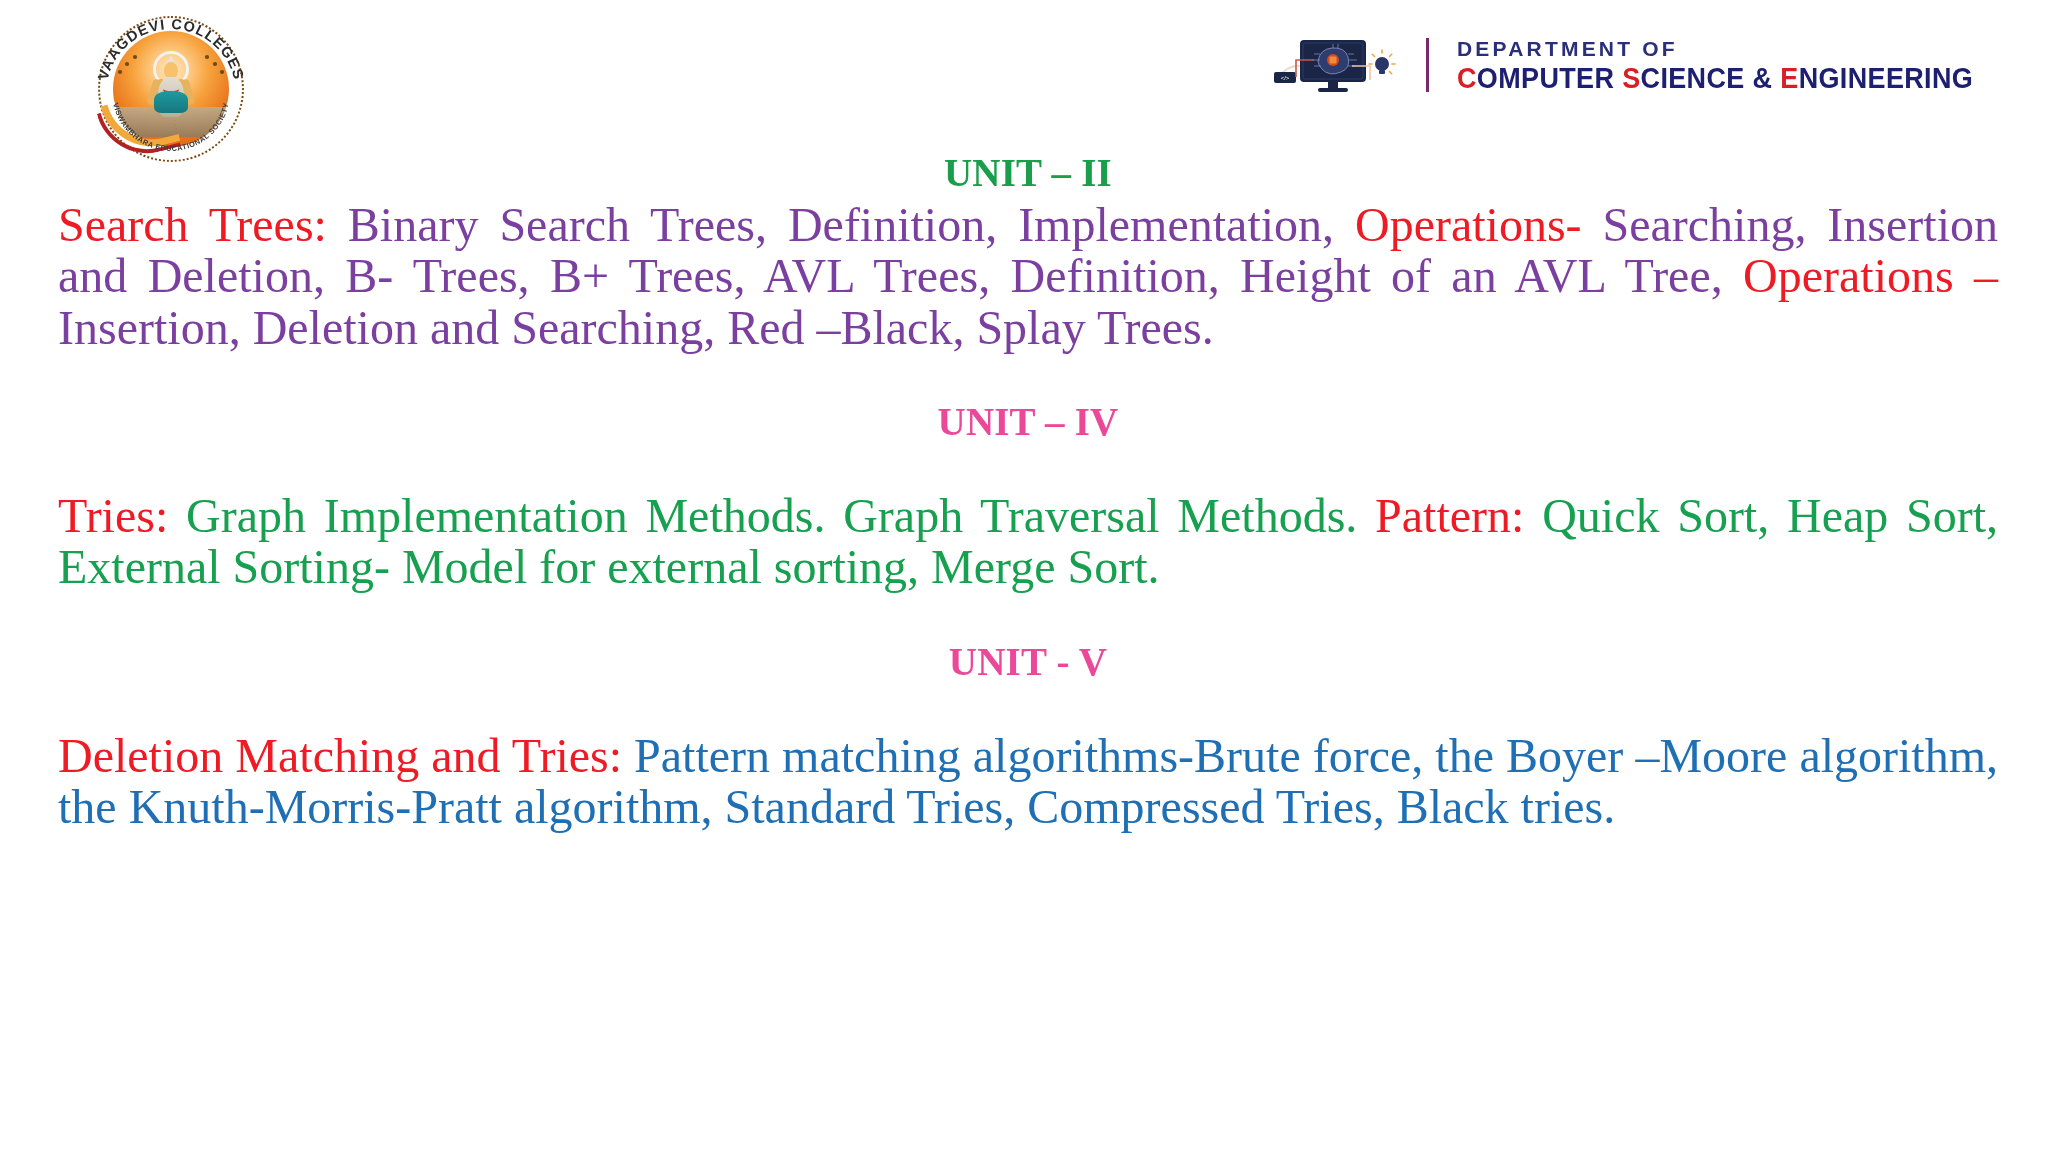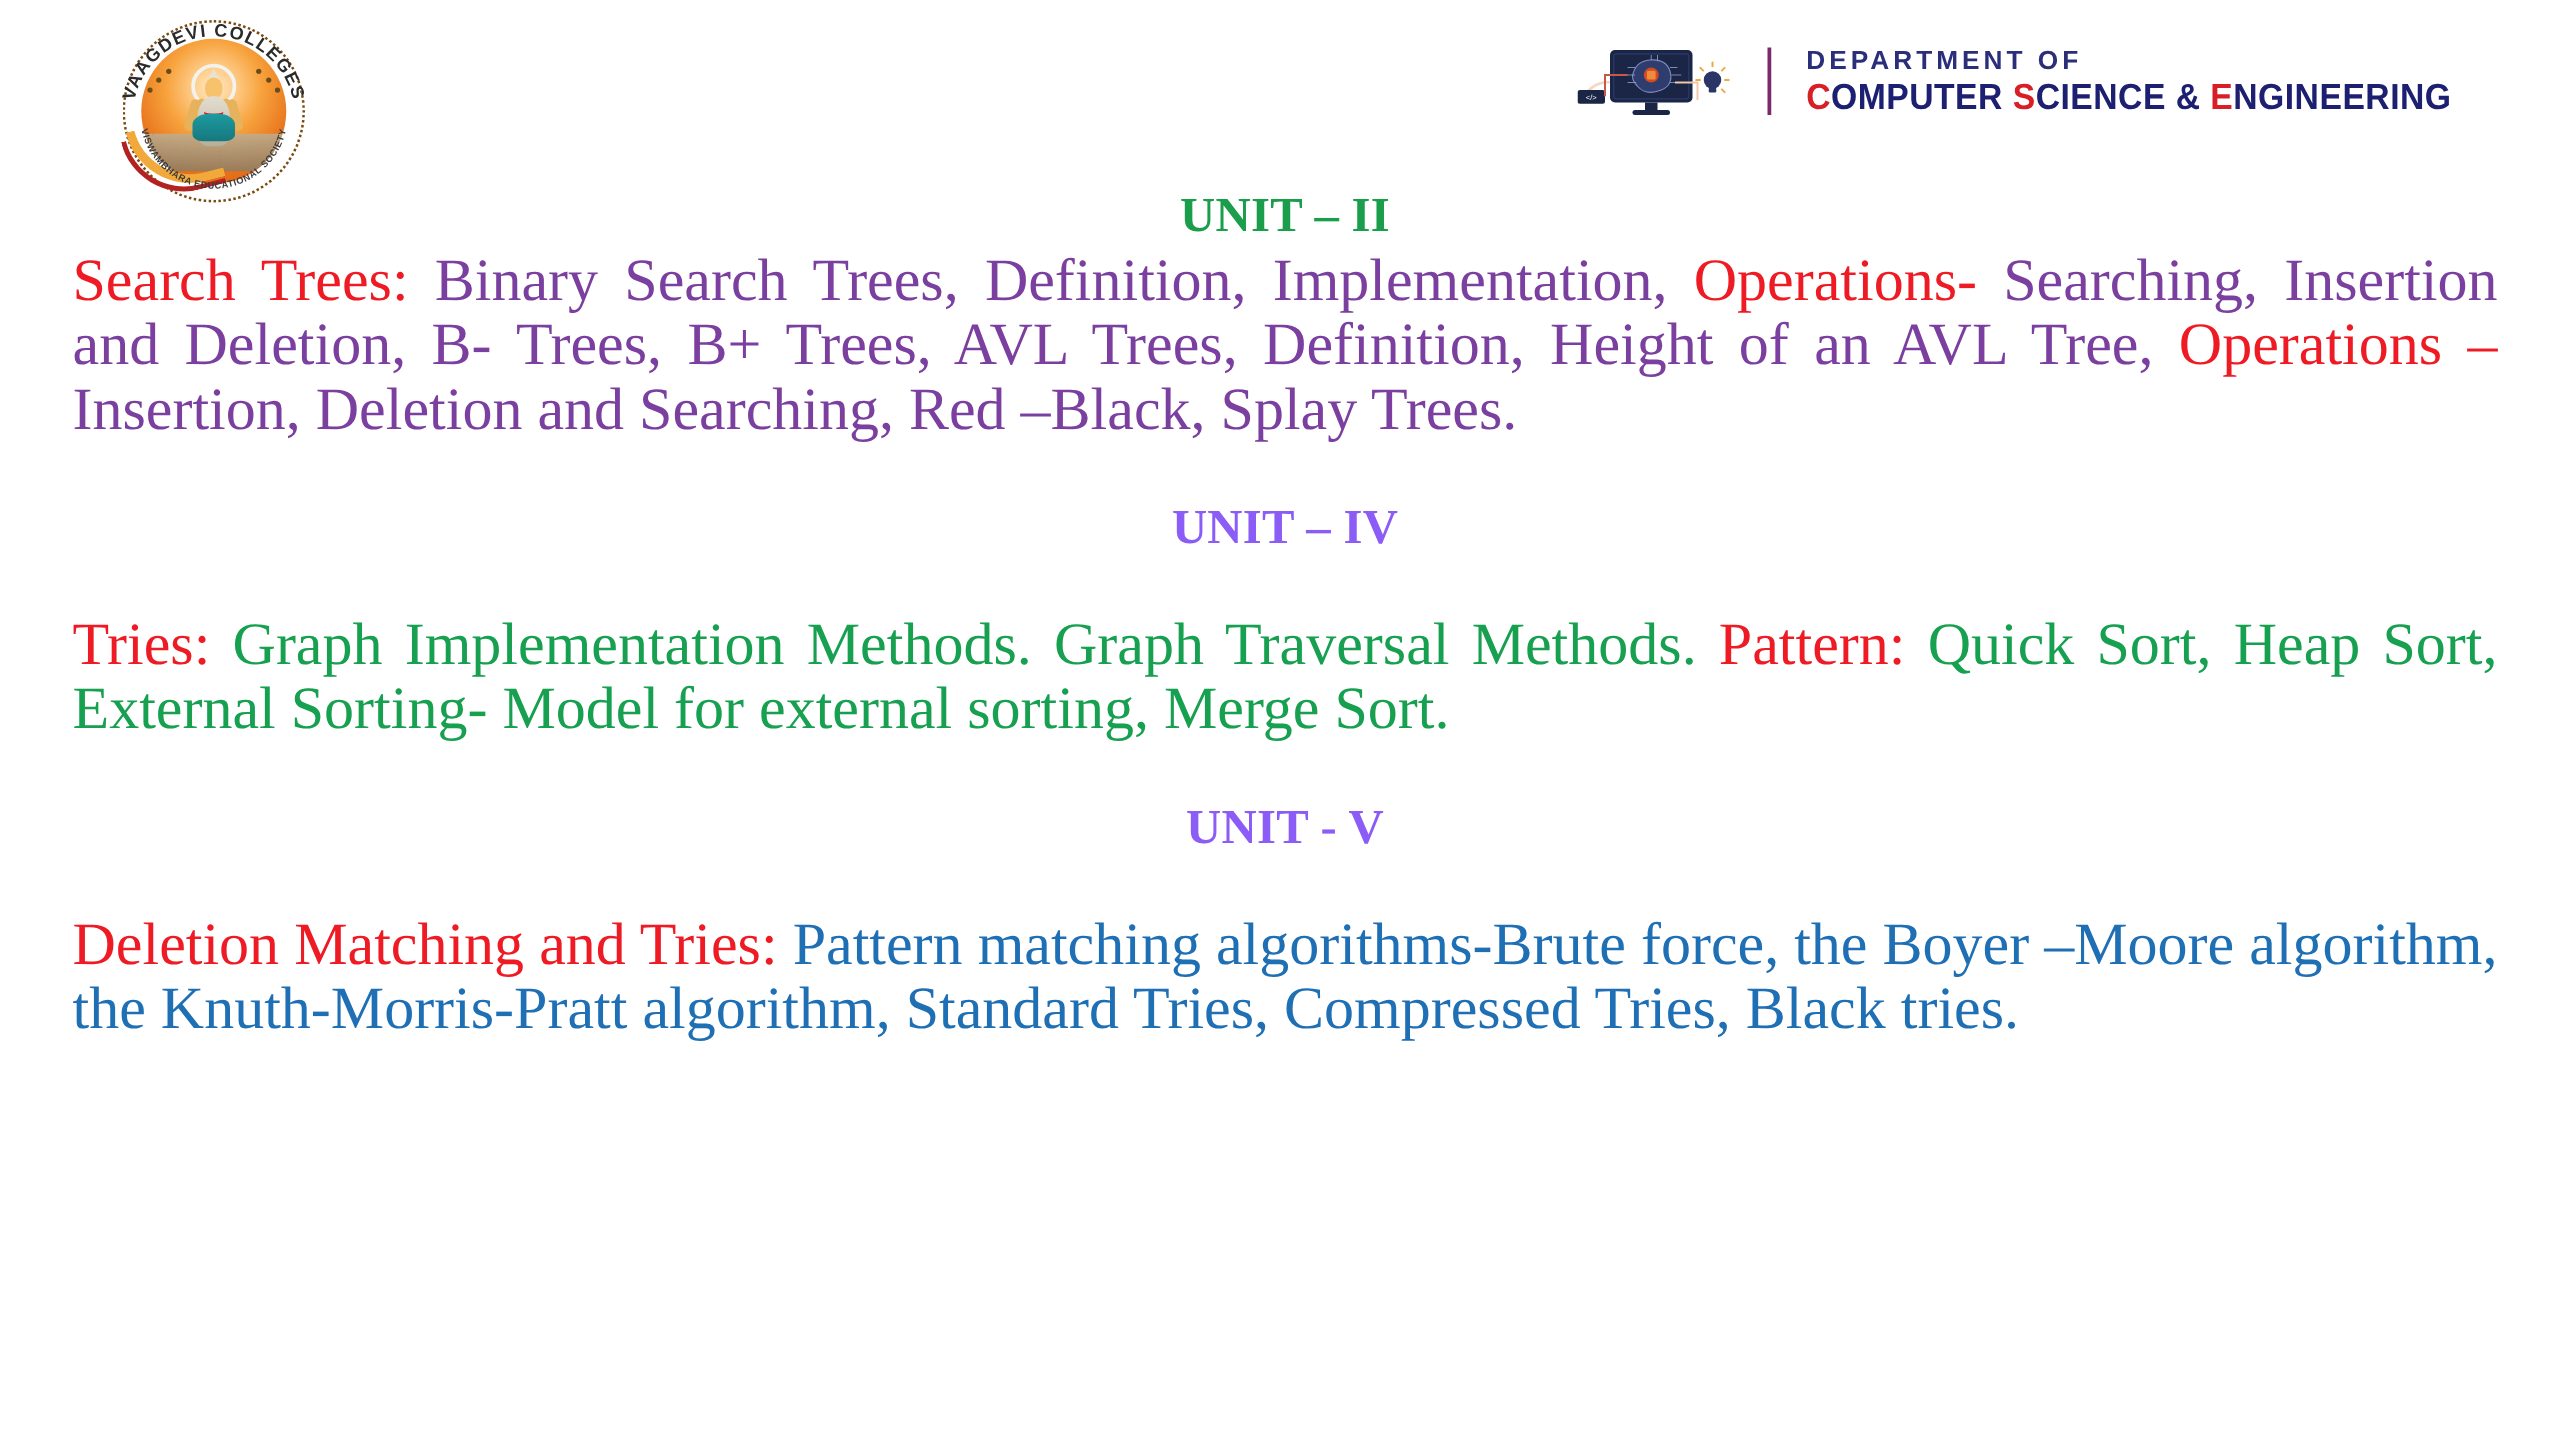--- a/index.html
+++ b/index.html
@@ -168,21 +168,21 @@
   }
   .logo-arc-text {
     position: absolute;
     inset: 0;
   }
   .logo-arc-text svg { width: 150px; height: 150px; display:block; }
 
   
   .dept-logo {
     position: absolute;
-    right: 48px;
+    right: 36px;
     top: 32px;
     display: flex;
     align-items: center;
     gap: 12px;
   }
   .dept-icon {
     width: 132px;
     height: 66px;
     position: relative;
     margin-right: 8px;
@@ -221,21 +221,21 @@
     top: -10px;
   }
   .unit-head {
     text-align: center;
     font-weight: bold;
     font-size: 39px;
     letter-spacing: .2px;
     margin: 0;
   }
   .unit-head.green { color: #1a9e4b; }
-  .unit-head.red   { color: #8b5cf6; }
+  .unit-head.red   { color: #ec4899; }
 
   .para {
     font-size: 48px;
     line-height: 1.07;
     text-align: justify;
     text-justify: inter-word;
     margin: 4px 0 0 0;
     -webkit-hyphens: none;
     hyphens: none;
   }

